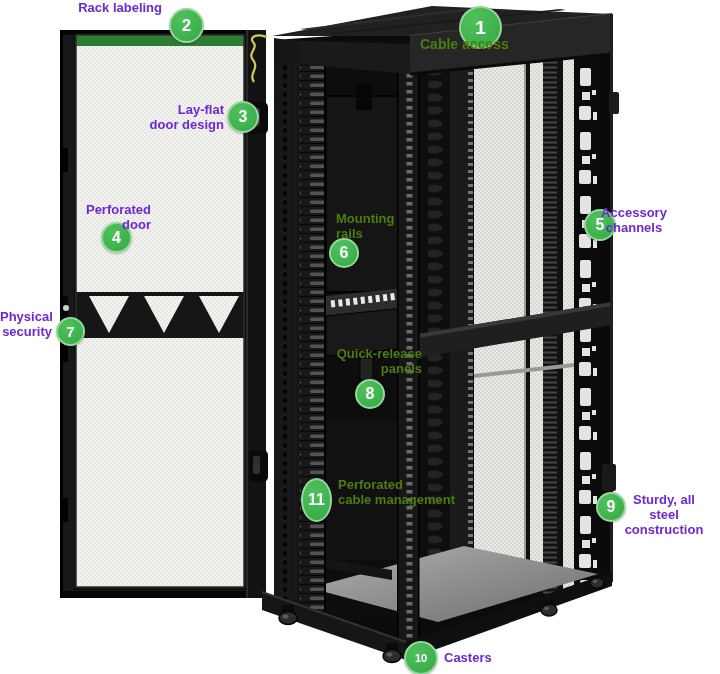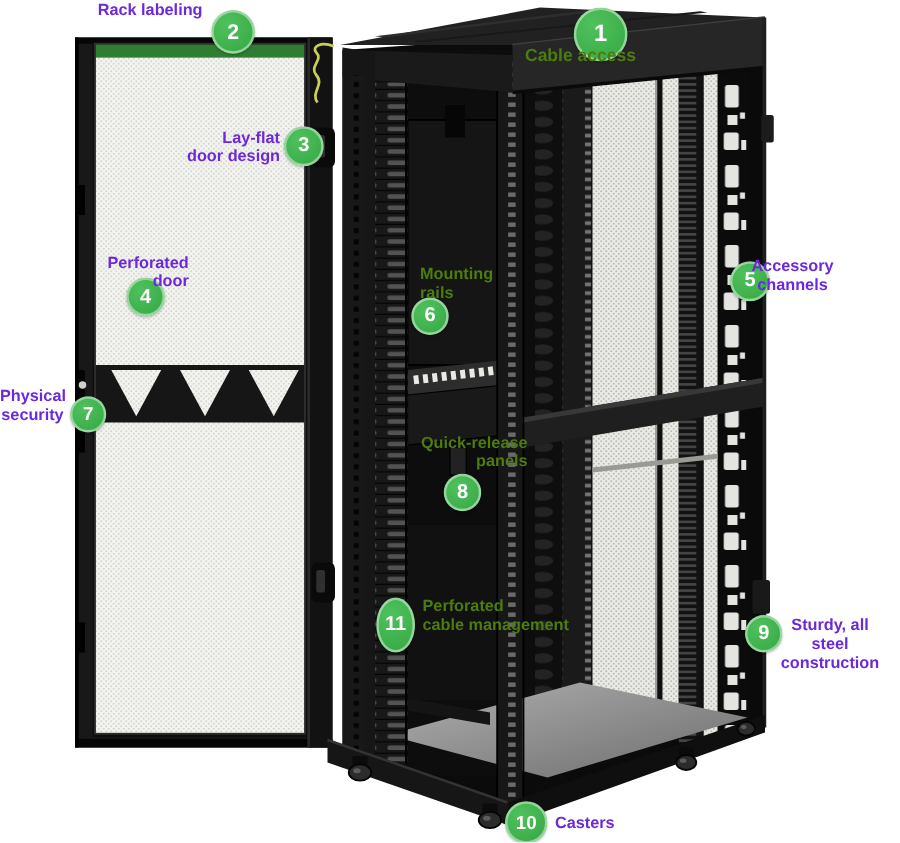--- a/index.html
+++ b/index.html
@@ -221,38 +221,38 @@
   </div>
 
   <div class="callout">
     <div class="badge" style="left:329px;top:238px;width:30px;height:30px;font-size:16px">6</div>
     <div class="callout-label light" style="left:336px;top:211px;width:76px;text-align:left">Mounting
 rails</div>
   </div>
 
   <div class="callout">
     <div class="badge" style="left:56px;top:317px;width:29px;height:29px;font-size:15px">7</div>
-    <div class="callout-label" style="left:0px;top:309px;width:52px;text-align:center">Physical
+    <div class="callout-label" style="left:0px;top:309px;width:52px;text-align:right">Physical
 security</div>
   </div>
 
   <div class="callout">
     <div class="badge" style="left:355px;top:379px;width:30px;height:30px;font-size:16px">8</div>
     <div class="callout-label light" style="left:320px;top:346px;width:102px;text-align:right">Quick-release
 panels</div>
   </div>
 
   <div class="callout">
     <div class="badge" style="left:596px;top:492px;width:30px;height:30px;font-size:16px">9</div>
     <div class="callout-label" style="left:624px;top:492px;width:80px;text-align:center">Sturdy, all steel
 construction</div>
   </div>
 
   <div class="callout">
-    <div class="badge" style="left:404px;top:641px;width:34px;height:34px;font-size:15px">10</div>
+    <div class="badge" style="left:404px;top:641px;width:34px;height:34px;font-size:11px">10</div>
     <div class="callout-label" style="left:444px;top:650px">Casters</div>
   </div>
 
   <div class="callout">
     <div class="badge" style="left:301px;top:478px;width:31px;height:44px;font-size:16px">11</div>
     <div class="callout-label light" style="left:338px;top:477px">Perforated
 cable management</div>
   </div>
 
 </div>

